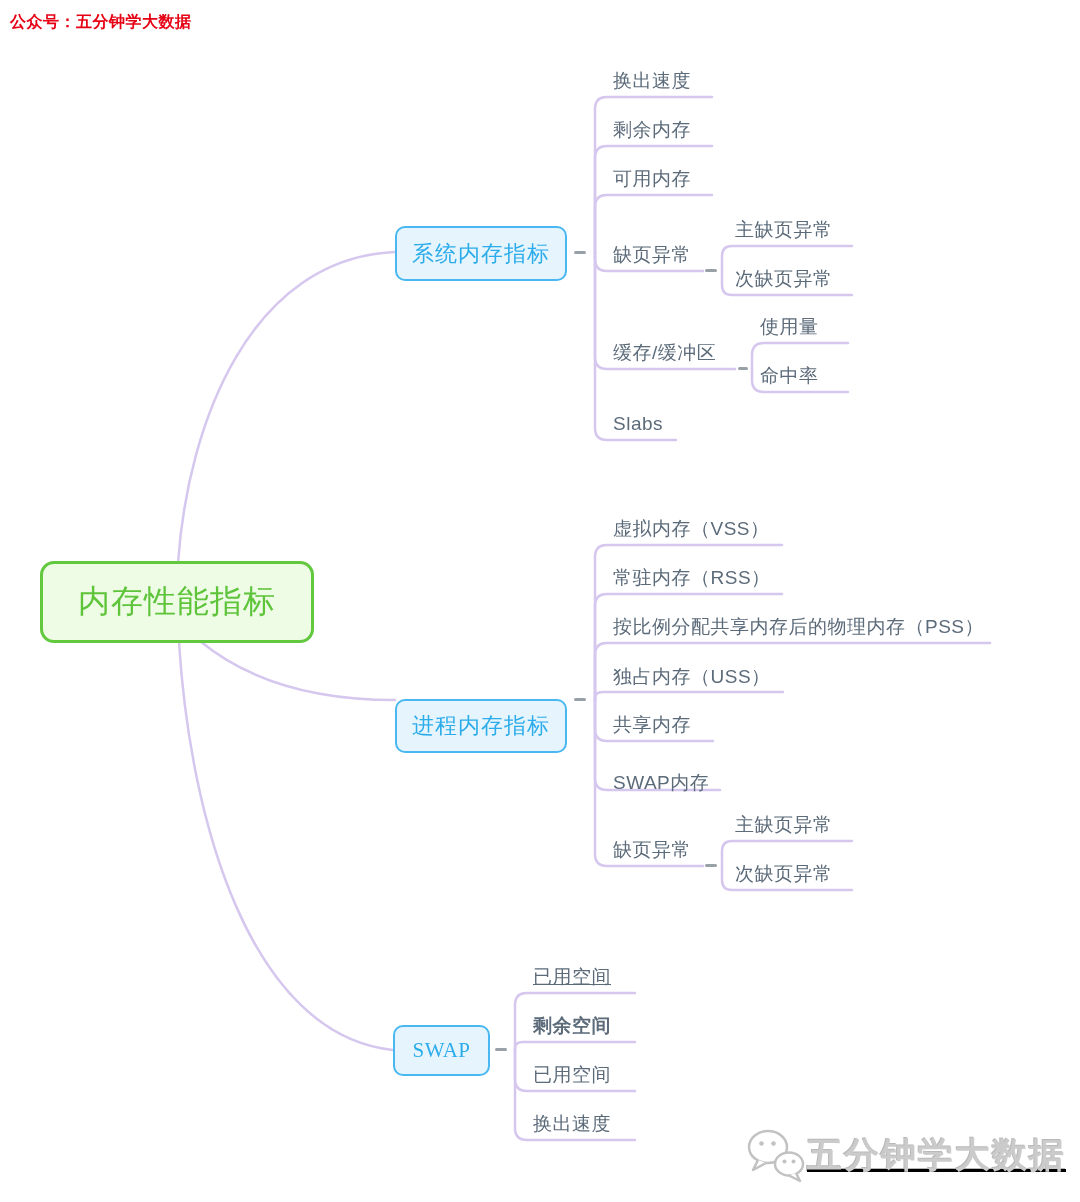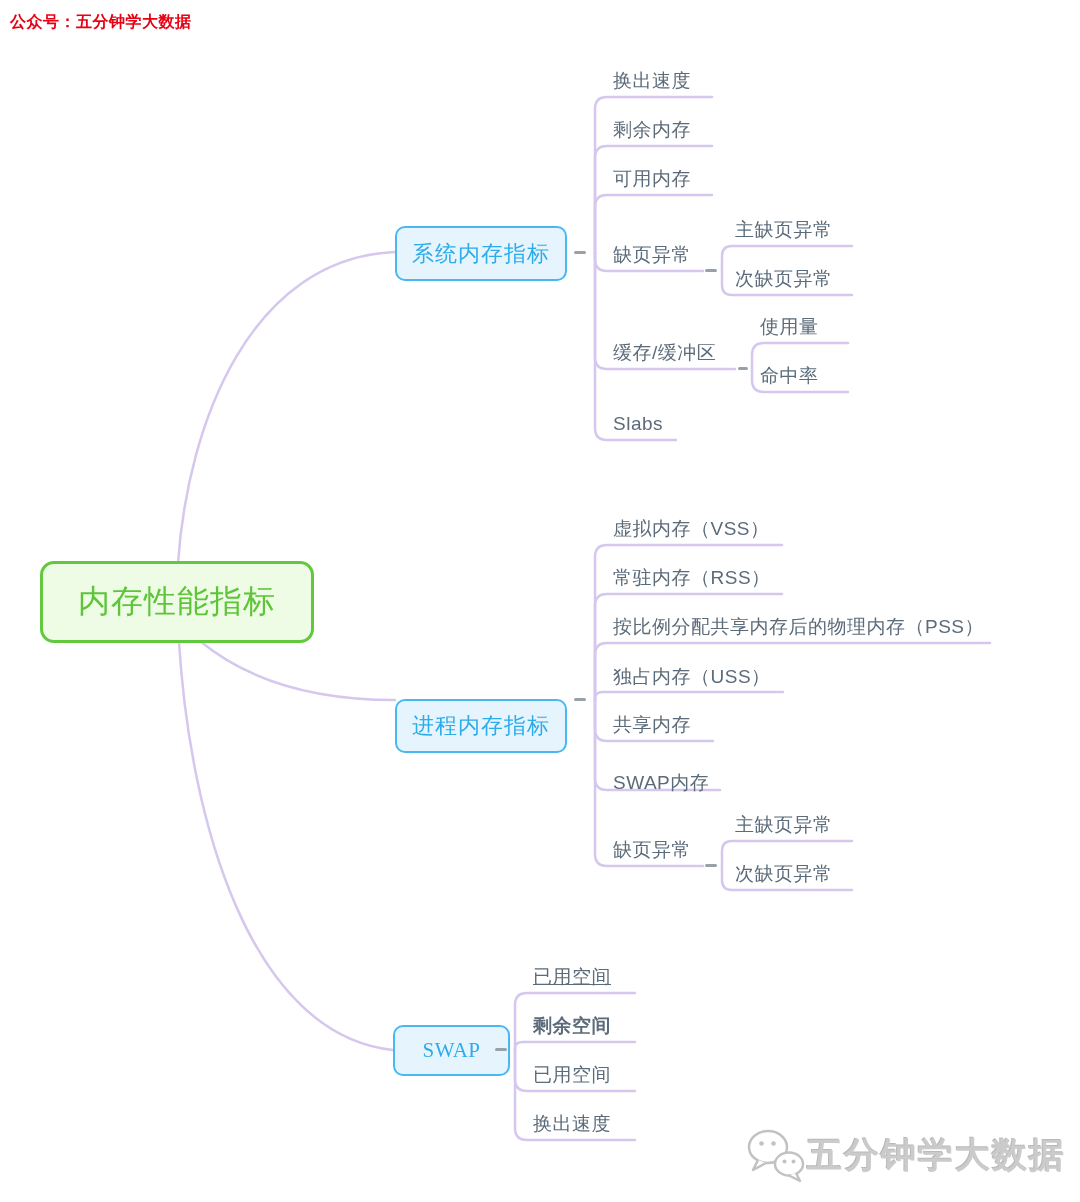--- a/index.html
+++ b/index.html
@@ -20,21 +20,21 @@
   .branch-box{background:var(--branch-blue-bg);border:2px solid var(--branch-blue-border);
     border-radius:10px;color:var(--branch-blue);font-size:22px;letter-spacing:1px;font-family:Liberation Serif, serif;}
   .swap-box{font-size:21px;letter-spacing:0.5px;}
   .leaf{position:absolute;font-size:19px;line-height:26px;color:var(--leaf-text);
     white-space:nowrap;letter-spacing:0.5px;z-index:2;}
   .dash{position:absolute;width:12px;height:3px;border-radius:2px;
     background:var(--collapse-dash);z-index:3;}
   .hdr{position:absolute;left:10px;top:12px;font-size:16px;font-weight:600;
     color:var(--header-red);z-index:4;letter-spacing:0.5px;}
   .wm{position:absolute;right:14px;bottom:18px;display:flex;align-items:center;
-    gap:0;z-index:4;}
+    gap:0;z-index:4;text-decoration:underline;}
   .wm-text{font-size:35px;font-weight:700;letter-spacing:2px;color:var(--watermark-gray);
     text-shadow:-1px -1px 0 #b9b9b9,1px 1px 1px #ffffff;}
   .wm-icon{width:64px;height:58px;}
 </style>
 </head>
 <body>
 
 <div id="stage">
 
   <svg id="wires" width="1080" height="1202" viewBox="0 0 1080 1202" aria-hidden="true">
@@ -78,21 +78,21 @@
   <div class="node-box root-box" style="left:40px;top:561px;width:274px;height:82px;">
     <span>内存性能指标</span>
   </div>
 
   <div class="node-box branch-box" style="left:395px;top:226px;width:172px;height:55px;">
     <span>系统内存指标</span>
   </div>
   <div class="node-box branch-box" style="left:395px;top:673px;width:172px;height:54px;margin-top:26px;">
     <span>进程内存指标</span>
   </div>
-  <div class="node-box branch-box swap-box" style="left:393px;top:1025px;width:117px;height:51px;">
+  <div class="node-box branch-box swap-box" style="left:393px;top:1025px;width:97px;height:51px;">
     <span>SWAP</span>
   </div>
 
   <div class="dash" style="left:574px;top:251px;"></div>
   <div class="dash" style="left:574px;top:698px;"></div>
   <div class="dash" style="left:495px;top:1048px;"></div>
   <div class="dash" style="left:705px;top:269px;"></div>
   <div class="dash" style="left:738px;top:367px;width:10px;"></div>
   <div class="dash" style="left:705px;top:864px;"></div>
 

